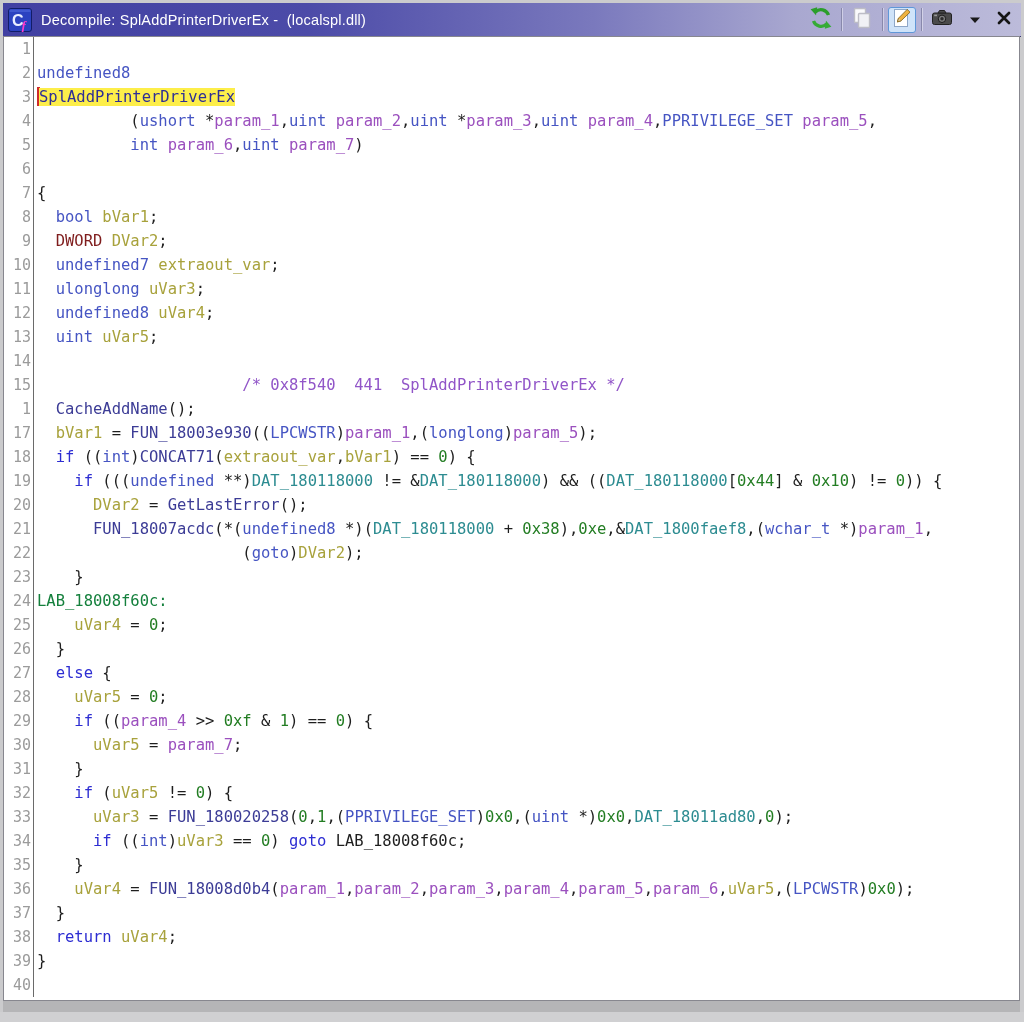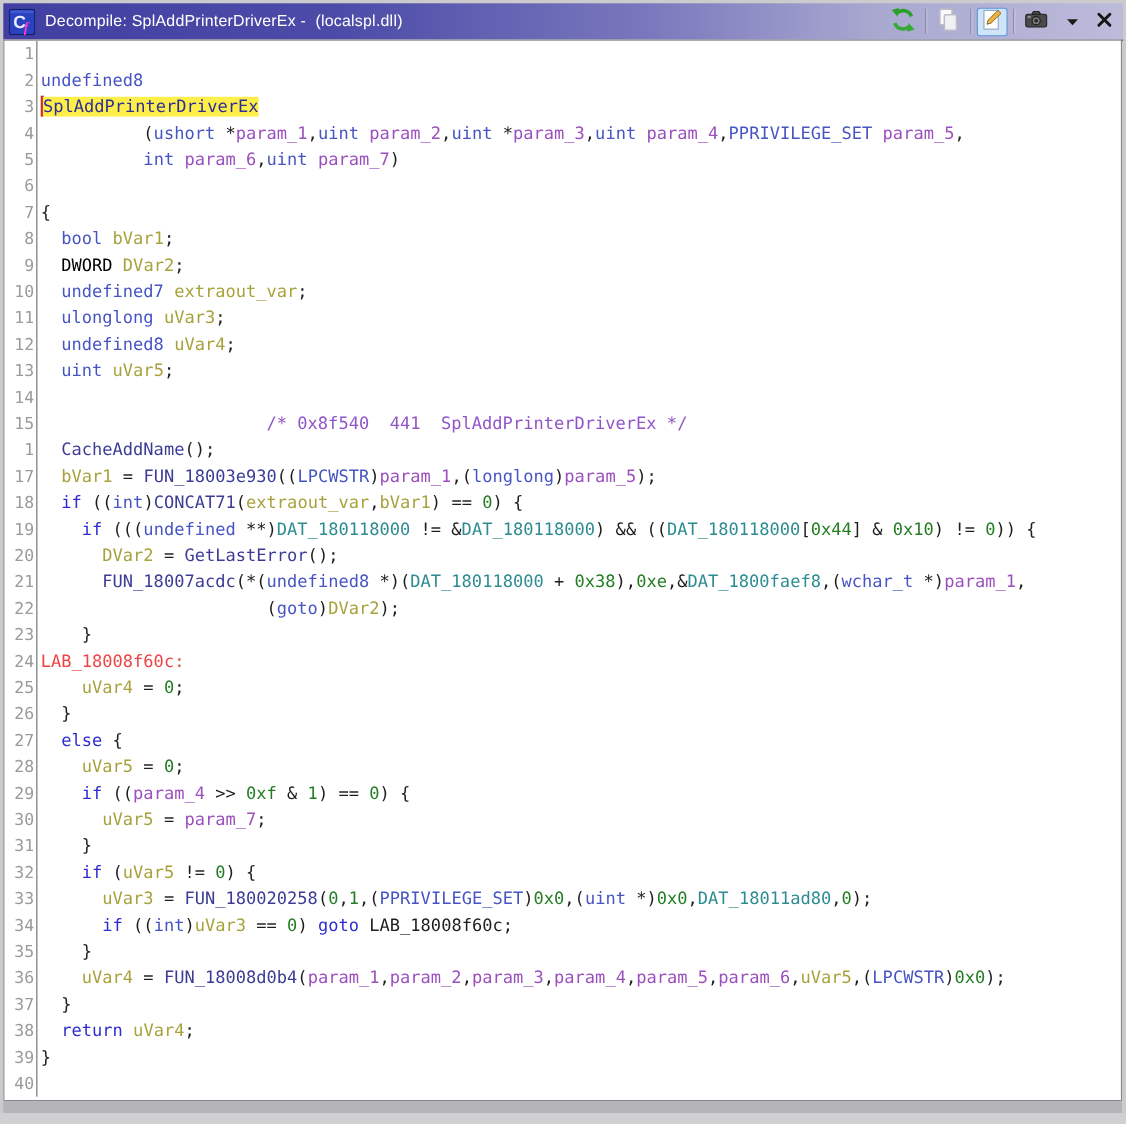--- a/index.html
+++ b/index.html
@@ -132,36 +132,36 @@
   <div class="content">
     <div class="code-pane">
         <div class="row"><span class="ln">1</span><span class="codecol"></span></div>
         <div class="row"><span class="ln">2</span><span class="codecol"><span style="color: rgb(70, 85, 195);">undefined8</span></span></div>
         <div class="row"><span class="ln">3</span><span class="codecol"><span class="caret" style="background: rgb(207, 43, 43);"></span><span style="color: rgb(46, 46, 150); background: rgb(253, 238, 74);">SplAddPrinterDriverEx</span></span></div>
         <div class="row"><span class="ln">4</span><span class="codecol"><span style="color: rgb(30, 30, 30);">          (</span><span style="color: rgb(70, 85, 195);">ushort</span><span style="color: rgb(30, 30, 30);"> *</span><span style="color: rgb(155, 80, 190);">param_1</span><span style="color: rgb(30, 30, 30);">,</span><span style="color: rgb(70, 85, 195);">uint</span><span style="color: rgb(30, 30, 30);"> </span><span style="color: rgb(155, 80, 190);">param_2</span><span style="color: rgb(30, 30, 30);">,</span><span style="color: rgb(70, 85, 195);">uint</span><span style="color: rgb(30, 30, 30);"> *</span><span style="color: rgb(155, 80, 190);">param_3</span><span style="color: rgb(30, 30, 30);">,</span><span style="color: rgb(70, 85, 195);">uint</span><span style="color: rgb(30, 30, 30);"> </span><span style="color: rgb(155, 80, 190);">param_4</span><span style="color: rgb(30, 30, 30);">,</span><span style="color: rgb(70, 85, 195);">PPRIVILEGE_SET</span><span style="color: rgb(30, 30, 30);"> </span><span style="color: rgb(155, 80, 190);">param_5</span><span style="color: rgb(30, 30, 30);">,</span></span></div>
         <div class="row"><span class="ln">5</span><span class="codecol"><span style="color: rgb(30, 30, 30);">          </span><span style="color: rgb(70, 85, 195);">int</span><span style="color: rgb(30, 30, 30);"> </span><span style="color: rgb(155, 80, 190);">param_6</span><span style="color: rgb(30, 30, 30);">,</span><span style="color: rgb(70, 85, 195);">uint</span><span style="color: rgb(30, 30, 30);"> </span><span style="color: rgb(155, 80, 190);">param_7</span><span style="color: rgb(30, 30, 30);">)</span></span></div>
         <div class="row"><span class="ln">6</span><span class="codecol"></span></div>
         <div class="row"><span class="ln">7</span><span class="codecol"><span style="color: rgb(30, 30, 30);">{</span></span></div>
         <div class="row"><span class="ln">8</span><span class="codecol"><span style="color: rgb(30, 30, 30);">  </span><span style="color: rgb(70, 85, 195);">bool</span><span style="color: rgb(30, 30, 30);"> </span><span style="color: rgb(168, 162, 60);">bVar1</span><span style="color: rgb(30, 30, 30);">;</span></span></div>
-        <div class="row"><span class="ln">9</span><span class="codecol"><span style="color: rgb(30, 30, 30);">  </span><span style="color: #000000;">DWORD</span><span style="color: rgb(30, 30, 30);"> </span><span style="color: rgb(168, 162, 60);">DVar2</span><span style="color: rgb(30, 30, 30);">;</span></span></div>
+        <div class="row"><span class="ln">9</span><span class="codecol"><span style="color: rgb(30, 30, 30);">  </span><span style="color: #7f1d1d;">DWORD</span><span style="color: rgb(30, 30, 30);"> </span><span style="color: rgb(168, 162, 60);">DVar2</span><span style="color: rgb(30, 30, 30);">;</span></span></div>
         <div class="row"><span class="ln">10</span><span class="codecol"><span style="color: rgb(30, 30, 30);">  </span><span style="color: rgb(70, 85, 195);">undefined7</span><span style="color: rgb(30, 30, 30);"> </span><span style="color: rgb(168, 162, 60);">extraout_var</span><span style="color: rgb(30, 30, 30);">;</span></span></div>
         <div class="row"><span class="ln">11</span><span class="codecol"><span style="color: rgb(30, 30, 30);">  </span><span style="color: rgb(70, 85, 195);">ulonglong</span><span style="color: rgb(30, 30, 30);"> </span><span style="color: rgb(168, 162, 60);">uVar3</span><span style="color: rgb(30, 30, 30);">;</span></span></div>
         <div class="row"><span class="ln">12</span><span class="codecol"><span style="color: rgb(30, 30, 30);">  </span><span style="color: rgb(70, 85, 195);">undefined8</span><span style="color: rgb(30, 30, 30);"> </span><span style="color: rgb(168, 162, 60);">uVar4</span><span style="color: rgb(30, 30, 30);">;</span></span></div>
         <div class="row"><span class="ln">13</span><span class="codecol"><span style="color: rgb(30, 30, 30);">  </span><span style="color: rgb(70, 85, 195);">uint</span><span style="color: rgb(30, 30, 30);"> </span><span style="color: rgb(168, 162, 60);">uVar5</span><span style="color: rgb(30, 30, 30);">;</span></span></div>
         <div class="row"><span class="ln">14</span><span class="codecol"></span></div>
         <div class="row"><span class="ln">15</span><span class="codecol"><span style="color: rgb(145, 85, 200);">                      /* 0x8f540  441  SplAddPrinterDriverEx */</span></span></div>
         <div class="row"><span class="ln">1</span><span class="codecol"><span style="color: rgb(30, 30, 30);">  </span><span style="color: rgb(60, 60, 150);">CacheAddName</span><span style="color: rgb(30, 30, 30);">();</span></span></div>
         <div class="row"><span class="ln">17</span><span class="codecol"><span style="color: rgb(30, 30, 30);">  </span><span style="color: rgb(168, 162, 60);">bVar1</span><span style="color: rgb(30, 30, 30);"> = </span><span style="color: rgb(60, 60, 150);">FUN_18003e930</span><span style="color: rgb(30, 30, 30);">((</span><span style="color: rgb(70, 85, 195);">LPCWSTR</span><span style="color: rgb(30, 30, 30);">)</span><span style="color: rgb(155, 80, 190);">param_1</span><span style="color: rgb(30, 30, 30);">,(</span><span style="color: rgb(70, 85, 195);">longlong</span><span style="color: rgb(30, 30, 30);">)</span><span style="color: rgb(155, 80, 190);">param_5</span><span style="color: rgb(30, 30, 30);">);</span></span></div>
         <div class="row"><span class="ln">18</span><span class="codecol"><span style="color: rgb(30, 30, 30);">  </span><span style="color: rgb(45, 45, 210);">if</span><span style="color: rgb(30, 30, 30);"> ((</span><span style="color: rgb(70, 85, 195);">int</span><span style="color: rgb(30, 30, 30);">)</span><span style="color: rgb(60, 60, 150);">CONCAT71</span><span style="color: rgb(30, 30, 30);">(</span><span style="color: rgb(168, 162, 60);">extraout_var</span><span style="color: rgb(30, 30, 30);">,</span><span style="color: rgb(168, 162, 60);">bVar1</span><span style="color: rgb(30, 30, 30);">) == </span><span style="color: rgb(35, 125, 35);">0</span><span style="color: rgb(30, 30, 30);">) {</span></span></div>
         <div class="row"><span class="ln">19</span><span class="codecol"><span style="color: rgb(30, 30, 30);">    </span><span style="color: rgb(45, 45, 210);">if</span><span style="color: rgb(30, 30, 30);"> (((</span><span style="color: rgb(70, 85, 195);">undefined</span><span style="color: rgb(30, 30, 30);"> **)</span><span style="color: rgb(45, 140, 145);">DAT_180118000</span><span style="color: rgb(30, 30, 30);"> != &amp;</span><span style="color: rgb(45, 140, 145);">DAT_180118000</span><span style="color: rgb(30, 30, 30);">) &amp;&amp; ((</span><span style="color: rgb(45, 140, 145);">DAT_180118000</span><span style="color: rgb(30, 30, 30);">[</span><span style="color: rgb(35, 125, 35);">0x44</span><span style="color: rgb(30, 30, 30);">] &amp; </span><span style="color: rgb(35, 125, 35);">0x10</span><span style="color: rgb(30, 30, 30);">) != </span><span style="color: rgb(35, 125, 35);">0</span><span style="color: rgb(30, 30, 30);">)) {</span></span></div>
         <div class="row"><span class="ln">20</span><span class="codecol"><span style="color: rgb(30, 30, 30);">      </span><span style="color: rgb(168, 162, 60);">DVar2</span><span style="color: rgb(30, 30, 30);"> = </span><span style="color: rgb(60, 60, 150);">GetLastError</span><span style="color: rgb(30, 30, 30);">();</span></span></div>
         <div class="row"><span class="ln">21</span><span class="codecol"><span style="color: rgb(30, 30, 30);">      </span><span style="color: rgb(60, 60, 150);">FUN_18007acdc</span><span style="color: rgb(30, 30, 30);">(*(</span><span style="color: rgb(70, 85, 195);">undefined8</span><span style="color: rgb(30, 30, 30);"> *)(</span><span style="color: rgb(45, 140, 145);">DAT_180118000</span><span style="color: rgb(30, 30, 30);"> + </span><span style="color: rgb(35, 125, 35);">0x38</span><span style="color: rgb(30, 30, 30);">),</span><span style="color: rgb(35, 125, 35);">0xe</span><span style="color: rgb(30, 30, 30);">,&amp;</span><span style="color: rgb(45, 140, 145);">DAT_1800faef8</span><span style="color: rgb(30, 30, 30);">,(</span><span style="color: rgb(70, 85, 195);">wchar_t</span><span style="color: rgb(30, 30, 30);"> *)</span><span style="color: rgb(155, 80, 190);">param_1</span><span style="color: rgb(30, 30, 30);">,</span></span></div>
         <div class="row"><span class="ln">22</span><span class="codecol"><span style="color: rgb(30, 30, 30);">                      (</span><span style="color: rgb(70, 85, 195);">goto</span><span style="color: rgb(30, 30, 30);">)</span><span style="color: rgb(168, 162, 60);">DVar2</span><span style="color: rgb(30, 30, 30);">);</span></span></div>
         <div class="row"><span class="ln">23</span><span class="codecol"><span style="color: rgb(30, 30, 30);">    }</span></span></div>
-        <div class="row"><span class="ln">24</span><span class="codecol"><span style="color: #ef4444;">LAB_18008f60c:</span></span></div>
+        <div class="row"><span class="ln">24</span><span class="codecol"><span style="color: #15803d;">LAB_18008f60c:</span></span></div>
         <div class="row"><span class="ln">25</span><span class="codecol"><span style="color: rgb(30, 30, 30);">    </span><span style="color: rgb(168, 162, 60);">uVar4</span><span style="color: rgb(30, 30, 30);"> = </span><span style="color: rgb(35, 125, 35);">0</span><span style="color: rgb(30, 30, 30);">;</span></span></div>
         <div class="row"><span class="ln">26</span><span class="codecol"><span style="color: rgb(30, 30, 30);">  }</span></span></div>
         <div class="row"><span class="ln">27</span><span class="codecol"><span style="color: rgb(30, 30, 30);">  </span><span style="color: rgb(45, 45, 210);">else</span><span style="color: rgb(30, 30, 30);"> {</span></span></div>
         <div class="row"><span class="ln">28</span><span class="codecol"><span style="color: rgb(30, 30, 30);">    </span><span style="color: rgb(168, 162, 60);">uVar5</span><span style="color: rgb(30, 30, 30);"> = </span><span style="color: rgb(35, 125, 35);">0</span><span style="color: rgb(30, 30, 30);">;</span></span></div>
         <div class="row"><span class="ln">29</span><span class="codecol"><span style="color: rgb(30, 30, 30);">    </span><span style="color: rgb(45, 45, 210);">if</span><span style="color: rgb(30, 30, 30);"> ((</span><span style="color: rgb(155, 80, 190);">param_4</span><span style="color: rgb(30, 30, 30);"> &gt;&gt; </span><span style="color: rgb(35, 125, 35);">0xf</span><span style="color: rgb(30, 30, 30);"> &amp; </span><span style="color: rgb(35, 125, 35);">1</span><span style="color: rgb(30, 30, 30);">) == </span><span style="color: rgb(35, 125, 35);">0</span><span style="color: rgb(30, 30, 30);">) {</span></span></div>
         <div class="row"><span class="ln">30</span><span class="codecol"><span style="color: rgb(30, 30, 30);">      </span><span style="color: rgb(168, 162, 60);">uVar5</span><span style="color: rgb(30, 30, 30);"> = </span><span style="color: rgb(155, 80, 190);">param_7</span><span style="color: rgb(30, 30, 30);">;</span></span></div>
         <div class="row"><span class="ln">31</span><span class="codecol"><span style="color: rgb(30, 30, 30);">    }</span></span></div>
         <div class="row"><span class="ln">32</span><span class="codecol"><span style="color: rgb(30, 30, 30);">    </span><span style="color: rgb(45, 45, 210);">if</span><span style="color: rgb(30, 30, 30);"> (</span><span style="color: rgb(168, 162, 60);">uVar5</span><span style="color: rgb(30, 30, 30);"> != </span><span style="color: rgb(35, 125, 35);">0</span><span style="color: rgb(30, 30, 30);">) {</span></span></div>
         <div class="row"><span class="ln">33</span><span class="codecol"><span style="color: rgb(30, 30, 30);">      </span><span style="color: rgb(168, 162, 60);">uVar3</span><span style="color: rgb(30, 30, 30);"> = </span><span style="color: rgb(60, 60, 150);">FUN_180020258</span><span style="color: rgb(30, 30, 30);">(</span><span style="color: rgb(35, 125, 35);">0</span><span style="color: rgb(30, 30, 30);">,</span><span style="color: rgb(35, 125, 35);">1</span><span style="color: rgb(30, 30, 30);">,(</span><span style="color: rgb(70, 85, 195);">PPRIVILEGE_SET</span><span style="color: rgb(30, 30, 30);">)</span><span style="color: rgb(35, 125, 35);">0x0</span><span style="color: rgb(30, 30, 30);">,(</span><span style="color: rgb(70, 85, 195);">uint</span><span style="color: rgb(30, 30, 30);"> *)</span><span style="color: rgb(35, 125, 35);">0x0</span><span style="color: rgb(30, 30, 30);">,</span><span style="color: rgb(45, 140, 145);">DAT_18011ad80</span><span style="color: rgb(30, 30, 30);">,</span><span style="color: rgb(35, 125, 35);">0</span><span style="color: rgb(30, 30, 30);">);</span></span></div>
         <div class="row"><span class="ln">34</span><span class="codecol"><span style="color: rgb(30, 30, 30);">      </span><span style="color: rgb(45, 45, 210);">if</span><span style="color: rgb(30, 30, 30);"> ((</span><span style="color: rgb(70, 85, 195);">int</span><span style="color: rgb(30, 30, 30);">)</span><span style="color: rgb(168, 162, 60);">uVar3</span><span style="color: rgb(30, 30, 30);"> == </span><span style="color: rgb(35, 125, 35);">0</span><span style="color: rgb(30, 30, 30);">) </span><span style="color: rgb(45, 45, 210);">goto</span><span style="color: rgb(30, 30, 30);"> </span><span style="color: rgb(30, 30, 30);">LAB_18008f60c</span><span style="color: rgb(30, 30, 30);">;</span></span></div>

